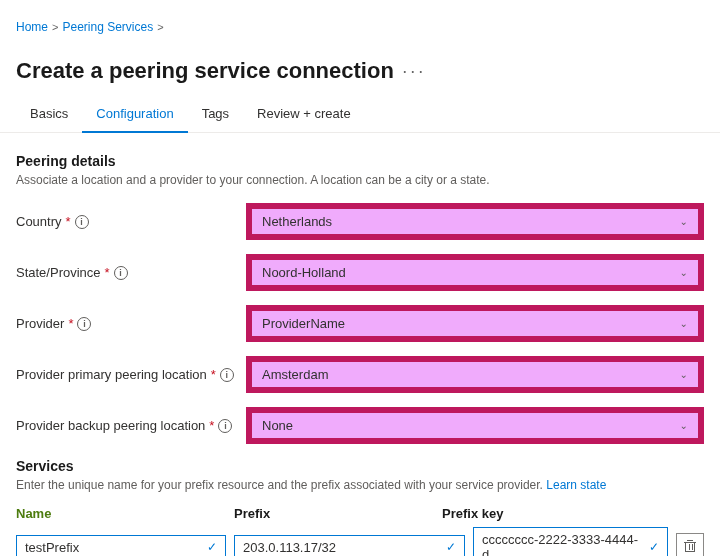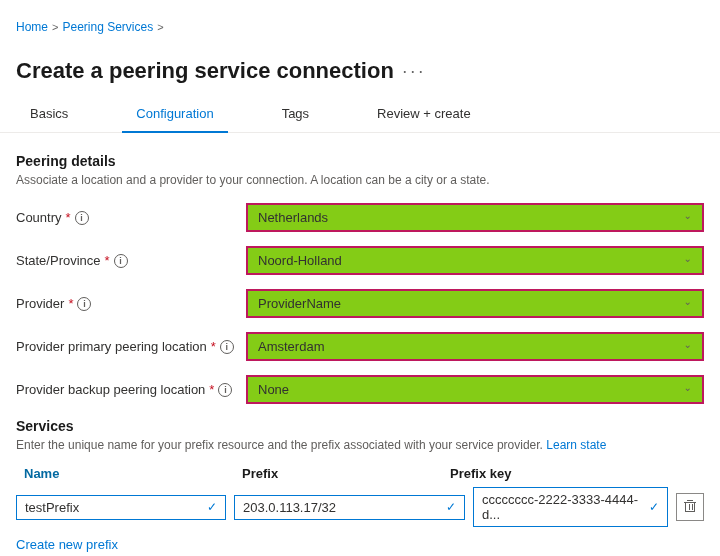--- a/index.html
+++ b/index.html
@@ -46,21 +46,20 @@
       font-size: 18px;
       cursor: pointer;
       letter-spacing: 2px;
     }
     .tabs-container {
       display: flex;
       align-items: center;
       padding: 0 16px;
       border-bottom: 1px solid #edebe9;
       margin-bottom: 0;
-      gap: 40px;
     }
     .tab {
       padding: 10px 14px;
       font-size: 13px;
       color: #323130;
       cursor: pointer;
       border-bottom: 2px solid transparent;
       margin-bottom: -1px;
       white-space: nowrap;
     }
@@ -112,24 +111,25 @@
       font-size: 9px;
       cursor: pointer;
       font-weight: bold;
     }
     .dropdown-wrapper {
       flex: 1;
       position: relative;
     }
     .dropdown {
       display: flex;
+      align-items: center;
       justify-content: space-between;
       padding: 5px 10px;
-      border: 2px solid #be185d;
-      background: #84cc16;
+      border: 6px solid #be185d;
+      background: #f0abfc;
       cursor: pointer;
       font-size: 13px;
       color: #323130;
       width: 100%;
     }
     .dropdown-chevron {
       color: #605e5c;
       font-size: 10px;
     }
     .prefixes-section {
@@ -148,21 +148,21 @@
     }
     .prefixes-desc a {
       color: #0078d4;
       text-decoration: none;
     }
     .table-header {
       display: flex;
       gap: 8px;
       margin-bottom: 6px;
     }
-    .col-name { width: 210px; font-size: 13px; font-weight: 600; color: #0369a1; margin-left: 8px; }
+    .col-name { width: 210px; font-size: 13px; font-weight: 600; color: #4d7c0f; }
     .col-prefix { width: 200px; font-size: 13px; font-weight: 600; color: #1a1a1a; }
     .col-prefixkey { flex: 1; font-size: 13px; font-weight: 600; color: #1a1a1a; }
     .table-row {
       display: flex;
       gap: 8px;
       align-items: center;
     }
     .input-field {
       display: flex;
       align-items: center;

